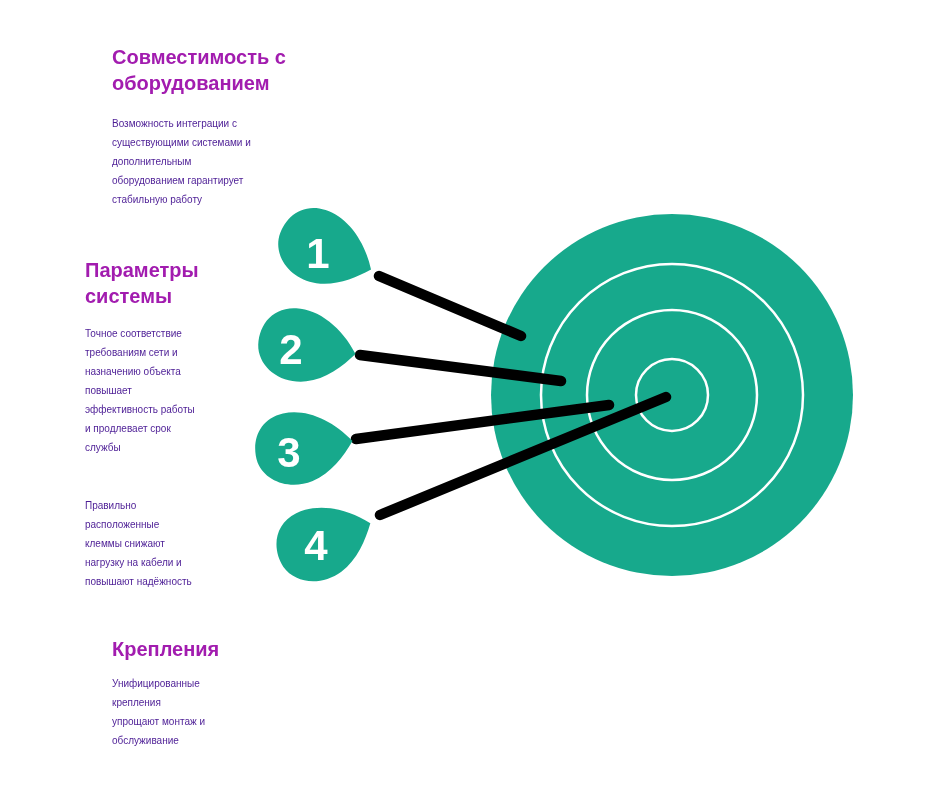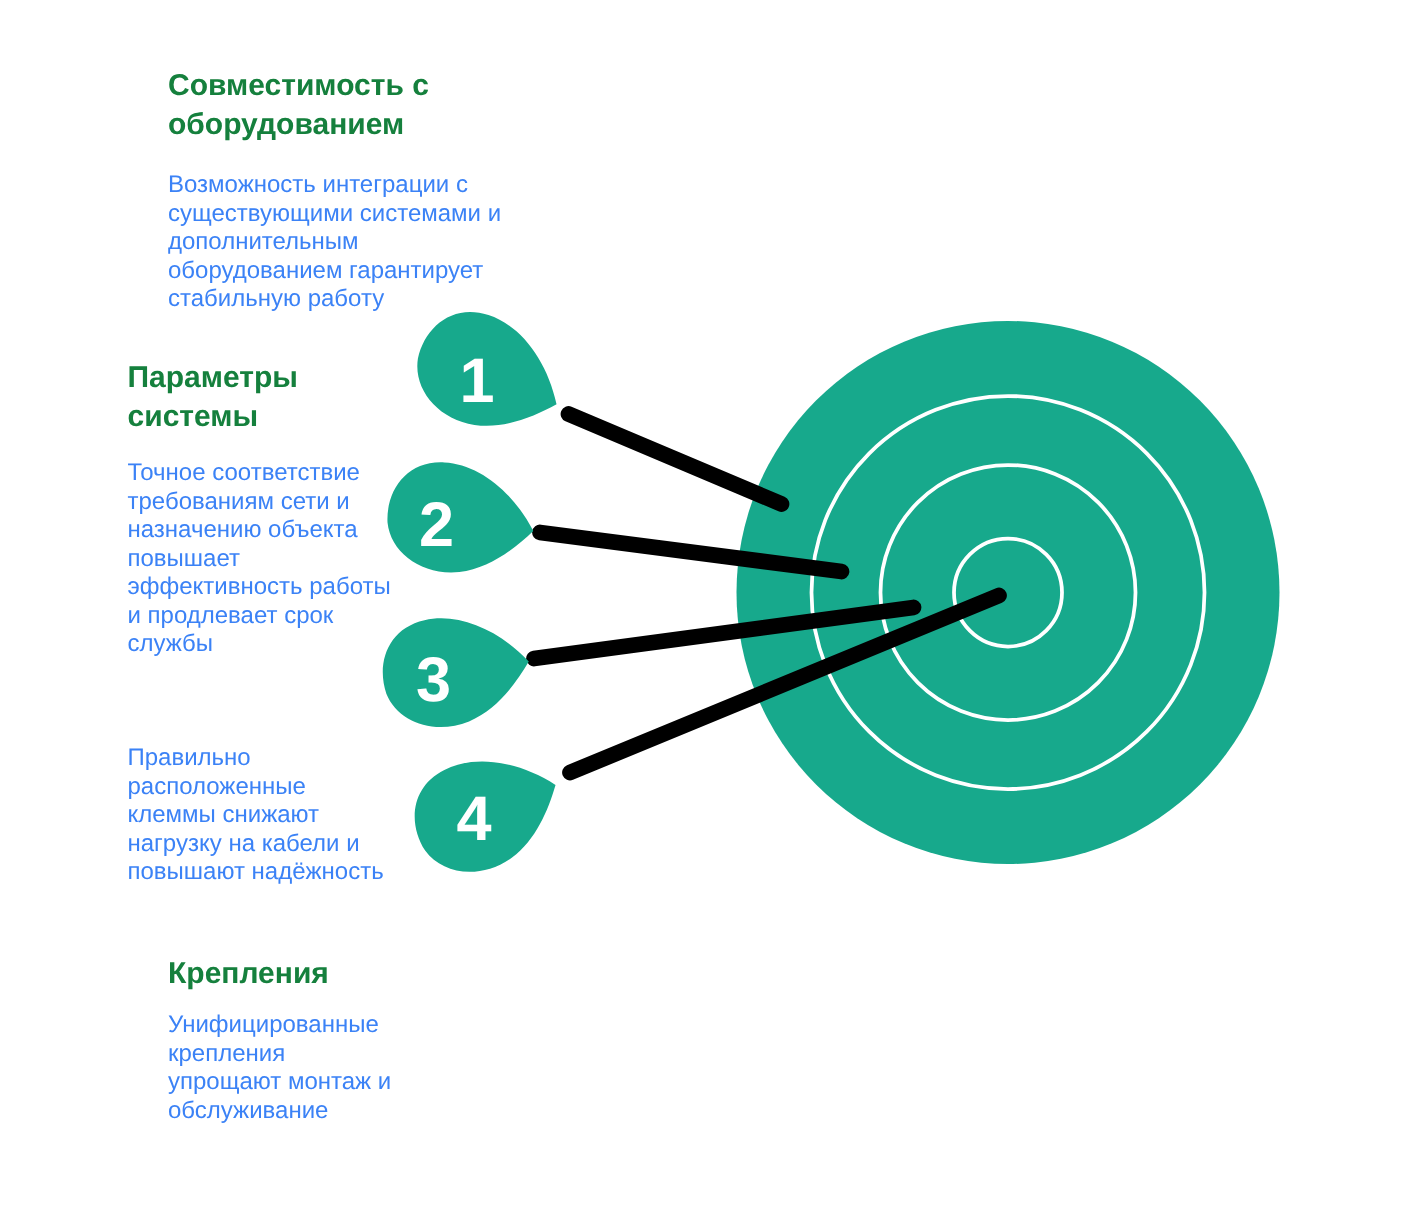--- a/index.html
+++ b/index.html
@@ -8,28 +8,28 @@
     position:relative;
     width:936px; height:810px;
     background:#ffffff;
     font-family:"Liberation Sans","DejaVu Sans",sans-serif;
     overflow:hidden;
   }
   .diagram-svg { position:absolute; left:0; top:0; }
   .block { position:absolute; }
   .block h2 {
     font-size:20px; line-height:26px; font-weight:700;
-    color:#15803d; white-space:pre-line; letter-spacing:0;
+    color:#a21caf; white-space:pre-line; letter-spacing:0;
   }
   .block p {
-    font-size:16px; line-height:19px; font-weight:400;
-    color:#3b82f6; white-space:pre-line;
+    font-size:10px; line-height:19px; font-weight:400;
+    color:#4c1d95; white-space:pre-line;
   }
   .block-1 { left:112px; top:44px;  width:250px; }
-  .block-2 { left:85px;  top:239px; width:210px; }
+  .block-2 { left:85px;  top:257px; width:210px; }
   .block-3 { left:85px;  top:464px; width:220px; }
   .block-4 { left:112px; top:636px; width:210px; }
   .block-1 p { margin-top:18px; }
   .block-2 p { margin-top:15px; }
   .block-3 p { margin-top:32px; }
   .block-4 p { margin-top:12px; }
   .marker-number {
     font-family:"Liberation Sans","DejaVu Sans",sans-serif;
     font-size:42px; font-weight:700; fill:#ffffff;
   }

